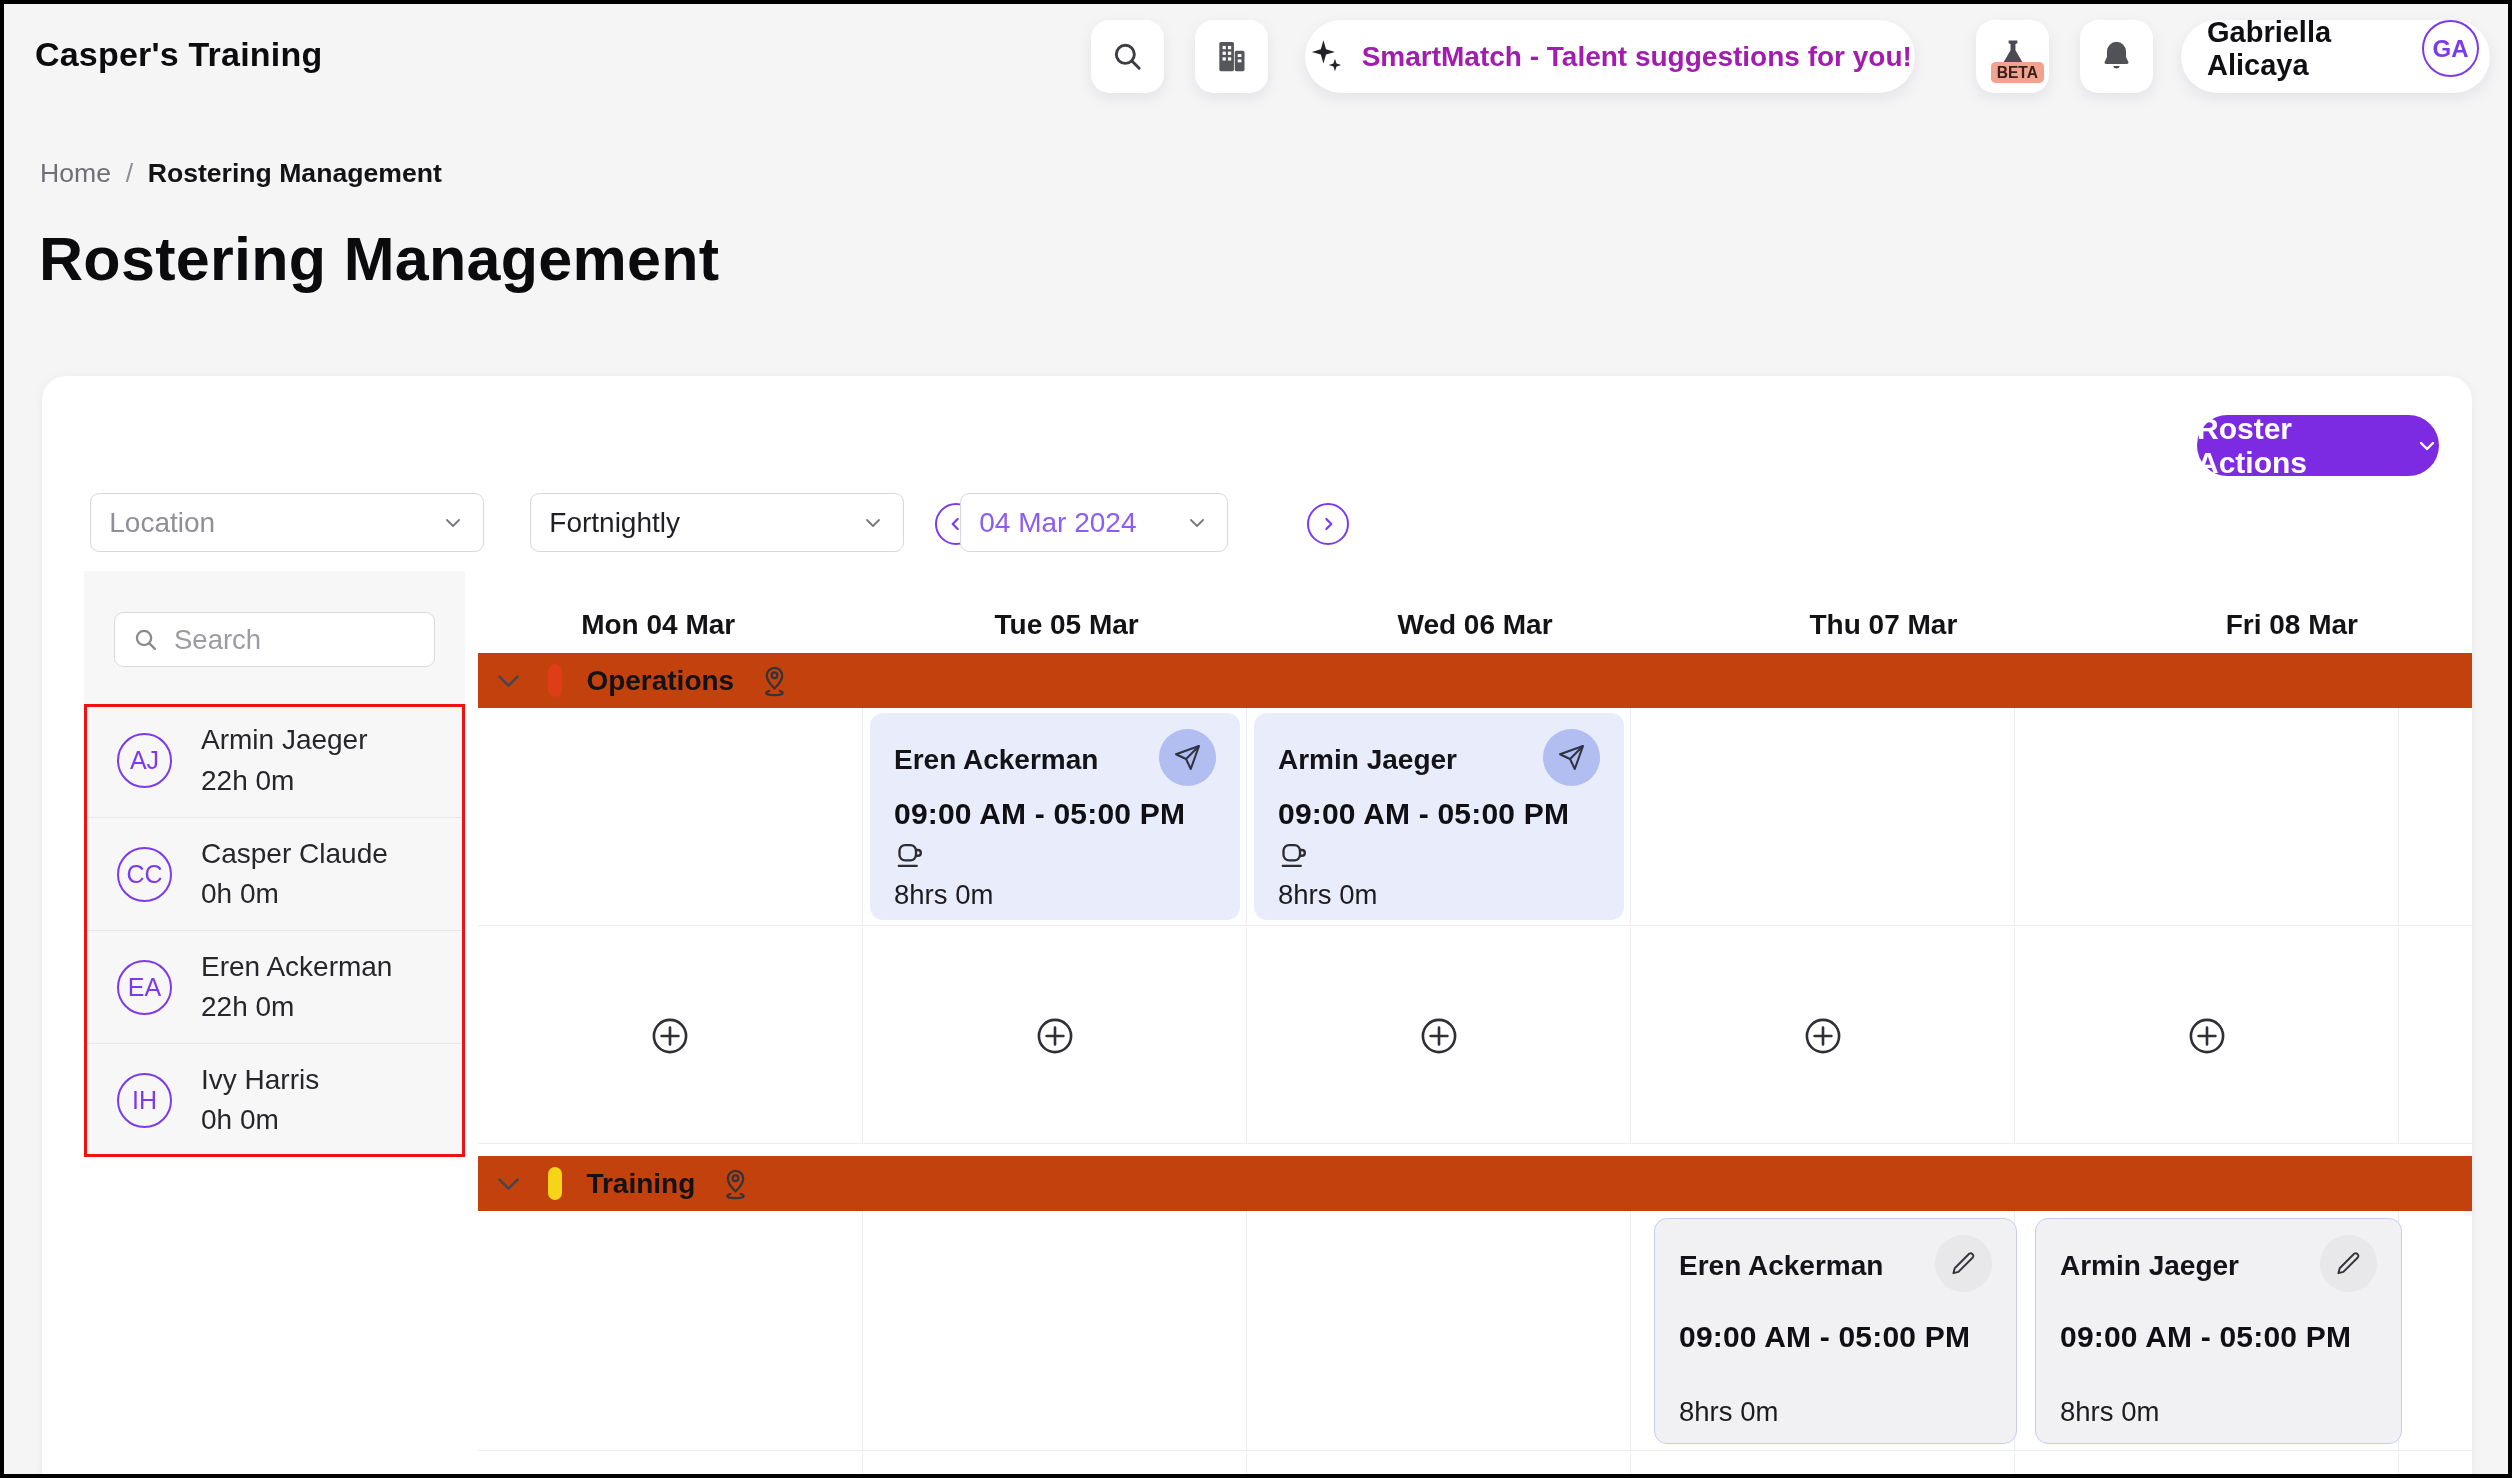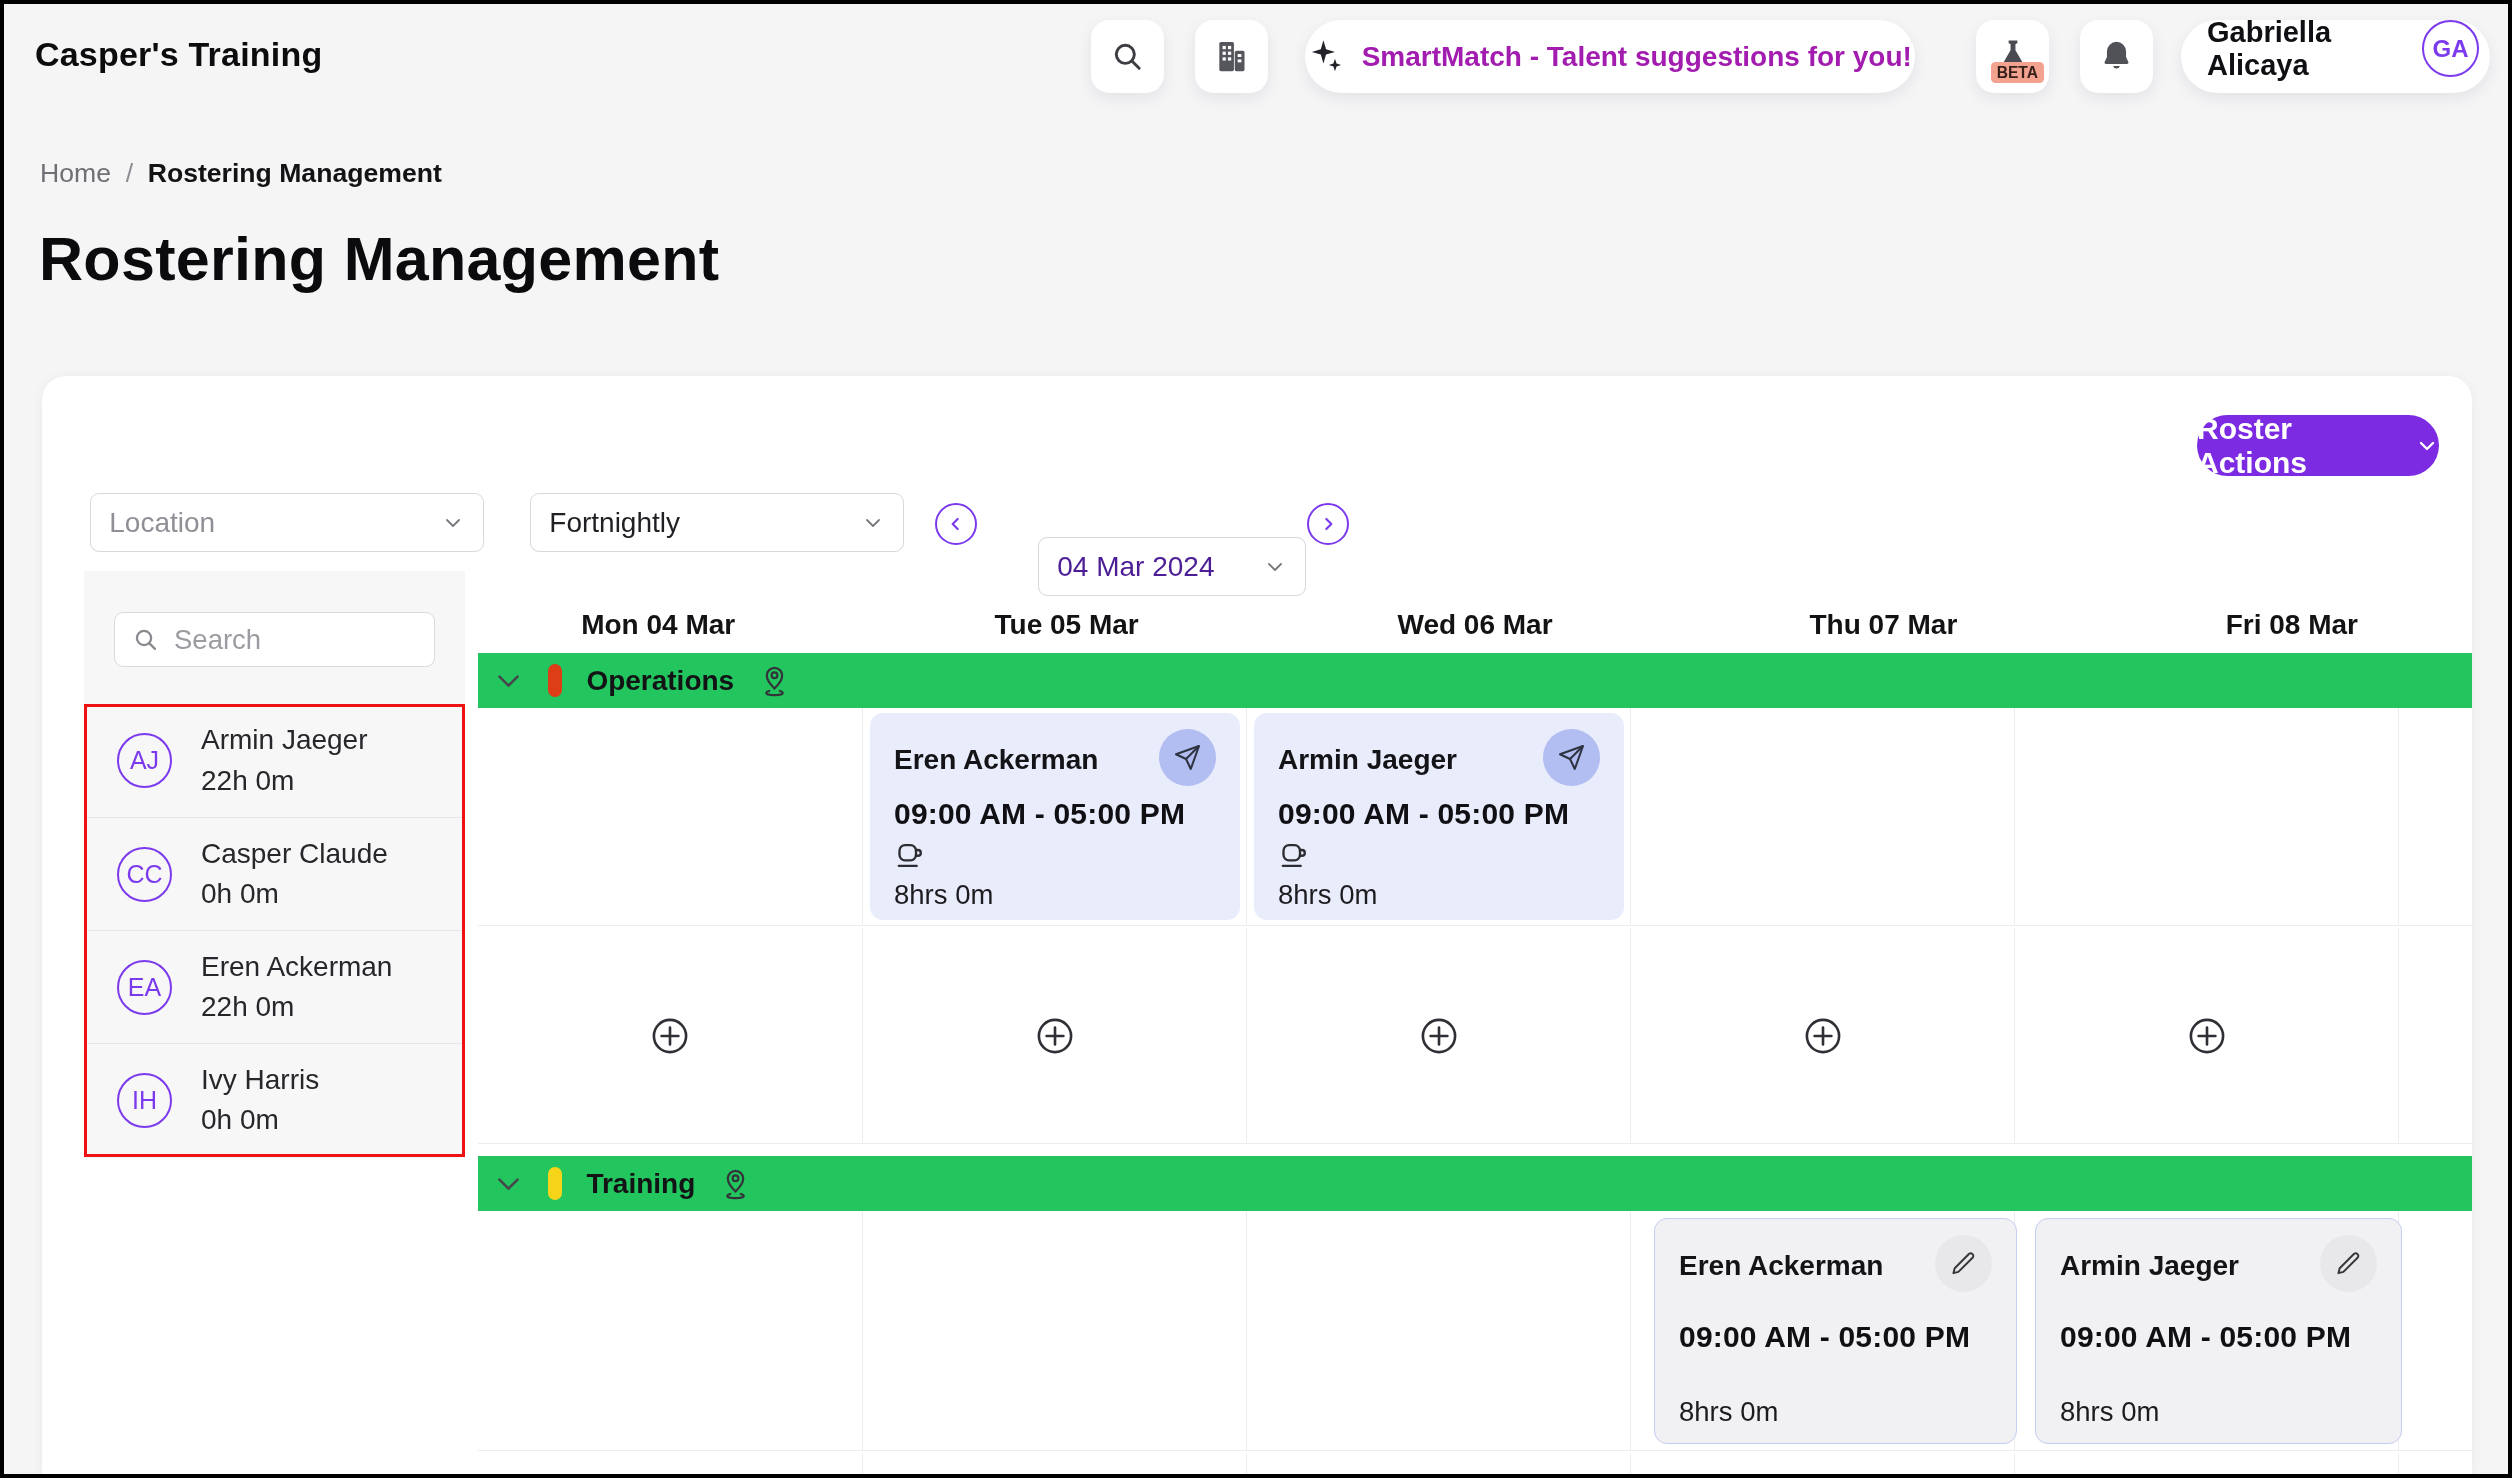--- a/index.html
+++ b/index.html
@@ -32,21 +32,21 @@
   
   .panel{position:absolute;left:42px;top:376px;width:2430px;height:1102px;background:#fff;
          border-radius:24px 24px 0 0;box-shadow:0 1.8px 11px rgba(0,0,0,.05);overflow:hidden;}
   .roster-btn{position:absolute;left:2155px;top:39px;width:242px;height:61px;background:#7c2be2;border-radius:31px;
               color:#fff;font-size:30px;font-weight:600;display:flex;align-items:center;justify-content:center;gap:14.7px;cursor:pointer;}
 
   .select{position:absolute;top:117px;height:59px;border:1.8px solid #d7d7dc;border-radius:9.2px;background:#fff;
           display:flex;align-items:center;justify-content:space-between;padding:0 18.3px;font-size:28px;cursor:pointer;}
   #sel-location{left:48px;width:394px;color:#8f8f96;}
   #sel-freq{left:488px;width:374px;color:#1f1f24;gap:44px;}
-  #sel-date{left:996px;width:268px;color:#4c1d95;margin-top:44px;}
+  #sel-date{left:918px;width:268px;color:#8b5cf6;}
   .navcircle{position:absolute;top:127px;width:42px;height:42px;border:2.8px solid #7c3aed;border-radius:50%;
              display:flex;align-items:center;justify-content:center;cursor:pointer;}
   #nav-prev{left:893px;} #nav-next{left:1265px;}
 
   
   .sidebar{position:absolute;left:42px;top:195px;width:381px;height:587px;background:#f7f7f8;}
   .search-wrap{position:absolute;left:30px;top:41px;width:321px;height:55px;background:#fff;border:1.8px solid #dadade;
                border-radius:9.2px;display:flex;align-items:center;gap:13px;padding:0 16.5px;}
   .search-wrap input{border:none;outline:none;font-size:27.5px;color:#333;width:100%;background:transparent;}
   .search-wrap input::placeholder{color:#9b9ba1;}
@@ -56,21 +56,21 @@
   .avatar{width:55px;height:55px;border:2.8px solid #7c3aed;border-radius:50%;color:#7c3aed;font-size:25px;
           display:flex;align-items:center;justify-content:center;flex:0 0 auto;background:transparent;}
   .emp-name{font-size:28px;color:#27272b;margin-bottom:8.3px;}
   .emp-hours{font-size:28px;color:#27272b;}
   .red-box{position:absolute;left:42px;top:328px;width:381px;height:453px;border:3.7px solid #ee1212;z-index:30;pointer-events:none;}
 
   
   .grid{position:absolute;left:436px;top:195px;width:1994px;height:907px;}
   .day-headers{position:absolute;top:16px;left:0;width:100%;display:flex;gap:48px;}
   .day-h{width:384px;text-align:center;padding-top:22px;font-size:28px;font-weight:700;color:#131316;}
-  .section-bar{position:absolute;left:0;width:100%;height:55px;background:#22c55e;display:flex;align-items:center;
+  .section-bar{position:absolute;left:0;width:100%;height:55px;background:#c2410c;display:flex;align-items:center;
                gap:24px;padding-left:14.7px;}
   #bar-ops{top:82px;} #bar-training{top:585px;}
   .sec-pill{width:14.7px;height:33px;border-radius:8.3px;flex:0 0 auto;}
   .sec-name{font-size:28px;font-weight:700;color:#131316;}
   .row-cells{position:absolute;left:0;width:100%;display:flex;}
   .cell{width:384px;height:100%;border-left:1.8px solid #ededf1;}
   .cell:first-child{border-left:none;}
   .cell.sliver{width:72px;}
   .cell.pluscell{display:flex;align-items:center;justify-content:center;cursor:pointer;}
   #row-ops-cards{top:137px;height:218px;border-bottom:1.8px solid #ededf1;}

